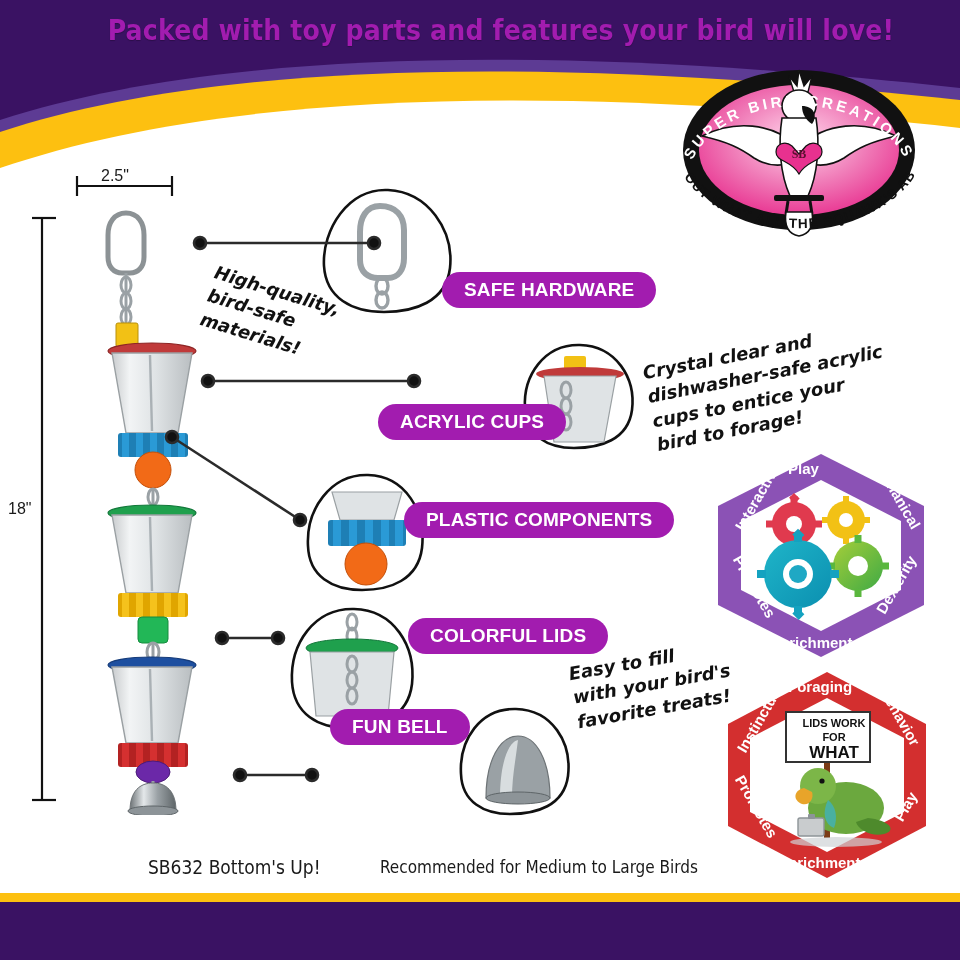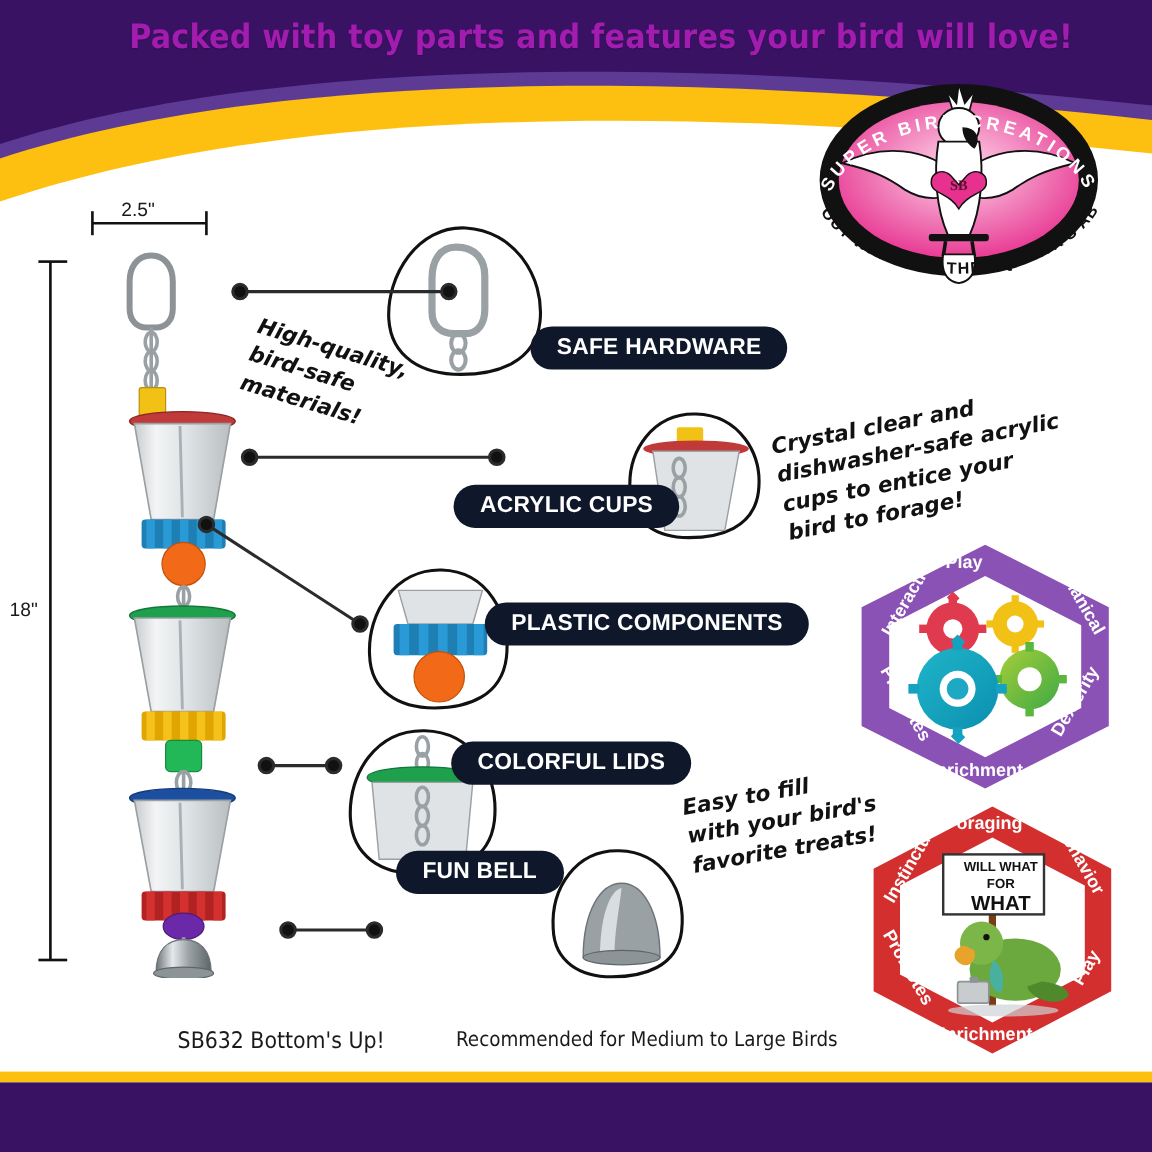--- a/index.html
+++ b/index.html
@@ -40,21 +40,21 @@
     font-family:"DejaVu Sans Condensed","Liberation Sans", sans-serif;
   }
 
   
   .dim-label { position:absolute; color:#1a1a1a; font-size:16px; font-family:"Liberation Sans", sans-serif; }
   .dim-w { left:101px; top:167px; }
   .dim-h { left:8px;  top:500px; }
 
   
   .badge {
-    position:absolute; background:#0f172a; color:#fff;
+    position:absolute; background:#a21caf; color:#fff;
     border-radius:22px; height:36px; line-height:36px;
     padding:0 22px; font-size:19px; font-weight:700; white-space:nowrap;
     font-family:"Liberation Sans", sans-serif; letter-spacing:.2px; z-index:5;
   }
 
   
   .note {
     position:absolute; color:#111; font-size:18px; line-height:1.35;
     font-family:"DejaVu Sans","Liberation Sans", sans-serif;
     font-style:italic; font-weight:600; z-index:4; white-space:pre-line;
@@ -332,21 +332,21 @@
 
       <line x1="240" y1="775" x2="312" y2="775"></line>
       <circle cx="240" cy="775" r="6"></circle>
         <circle cx="312" cy="775" r="6"></circle>
     </g>
   </svg>
 
   <div class="badge" style="left:442px; top:272px;">SAFE HARDWARE</div>
   <div class="badge" style="left:378px; top:404px;">ACRYLIC CUPS</div>
   <div class="badge" style="left:404px; top:502px;">PLASTIC COMPONENTS</div>
-  <div class="badge" style="left:376px; top:618px;">COLORFUL LIDS</div>
+  <div class="badge" style="left:408px; top:618px;">COLORFUL LIDS</div>
   <div class="badge" style="left:330px; top:709px;">FUN BELL</div>
 
   <div class="note" style="left:205px; top:278px; transform:rotate(17deg); text-align:left;">High-quality,
 bird-safe
 materials!</div>
 
   <div class="note" style="left:648px; top:338px; transform:rotate(-11deg); text-align:left;">Crystal clear and
 dishwasher-safe acrylic
 cups to entice your
 bird to forage!</div>
@@ -441,21 +441,21 @@
         <path d="M152,150 C172,152 182,162 168,166 C156,169 142,162 140,154 Z" fill="#4e8a2c"></path>
         <circle cx="102" cy="118" r="18" fill="#7cb648"></circle>
         <circle cx="106" cy="113" r="2.6" fill="#111"></circle>
         <path d="M88,120 C78,122 76,132 86,136 C94,138 98,130 96,124 Z" fill="#e8a42a"></path>
         <path d="M112,132 C106,144 108,156 118,160 C122,150 120,138 112,132 Z" fill="#49b0a0"></path>
         <rect x="82" y="150" width="26" height="18" rx="2" fill="#c9ccce" stroke="#8d9498" stroke-width="1.4"></rect>
         <rect x="92" y="146" width="7" height="5" rx="1" fill="#8d9498"></rect>
         <ellipse cx="120" cy="174" rx="46" ry="5" fill="#cfd3d6" opacity=".7"></ellipse>
       </g>
     </svg>
-    <div class="sign-text" style="left:78px; top:49px; width:80px; font-size:11px;">WILL WHAT</div>
+    <div class="sign-text" style="left:78px; top:49px; width:80px; font-size:11px;">LIDS WORK</div>
     <div class="sign-text" style="left:78px; top:63px; width:80px; font-size:11px;">FOR</div>
     <div class="sign-text" style="left:78px; top:75px; width:80px; font-size:17px;">WHAT</div>
 
     <div class="hex-label" style="left:72px; top:10px;">Foraging</div>
     <div class="hex-label" style="left:152px; top:40px; transform:rotate(60deg);">Behavior</div>
     <div class="hex-label" style="left:174px; top:130px; transform:rotate(-60deg);">Play</div>
     <div class="hex-label" style="left:62px; top:186px;">Enrichment</div>
     <div class="hex-label" style="left:6px; top:130px; transform:rotate(60deg);">Promotes</div>
     <div class="hex-label" style="left:6px; top:42px; transform:rotate(-60deg);">Instinctual</div>
   </div>

